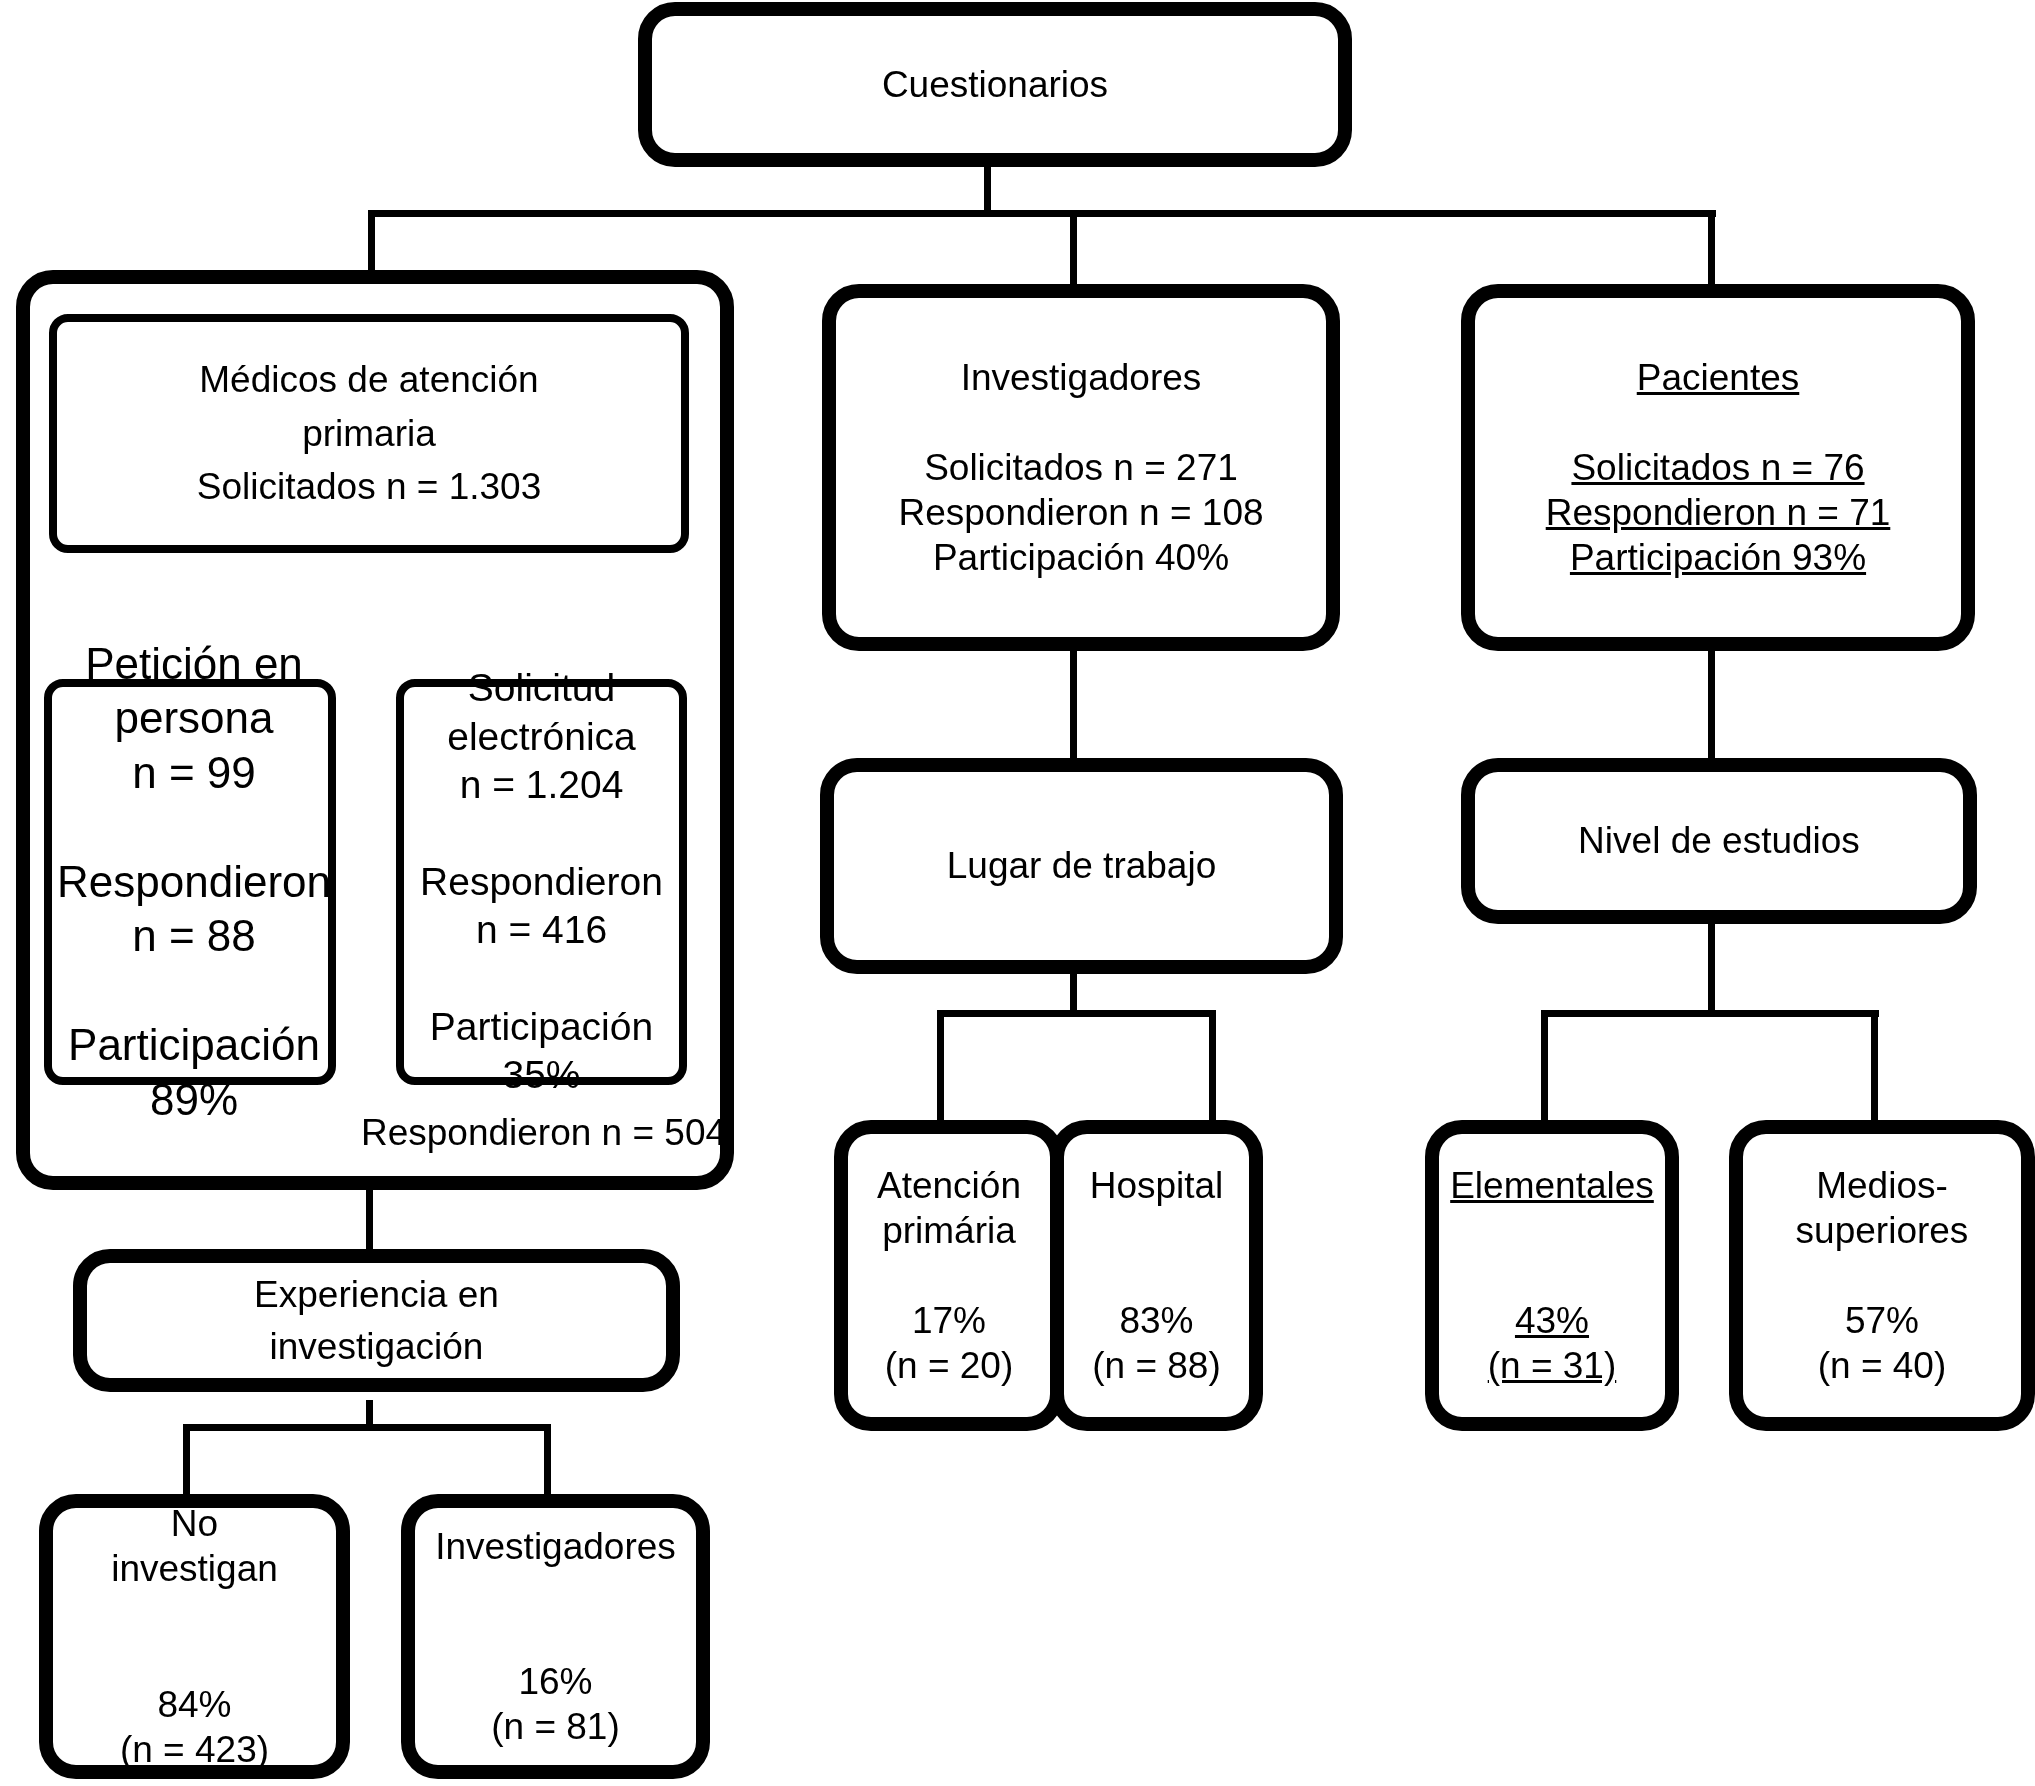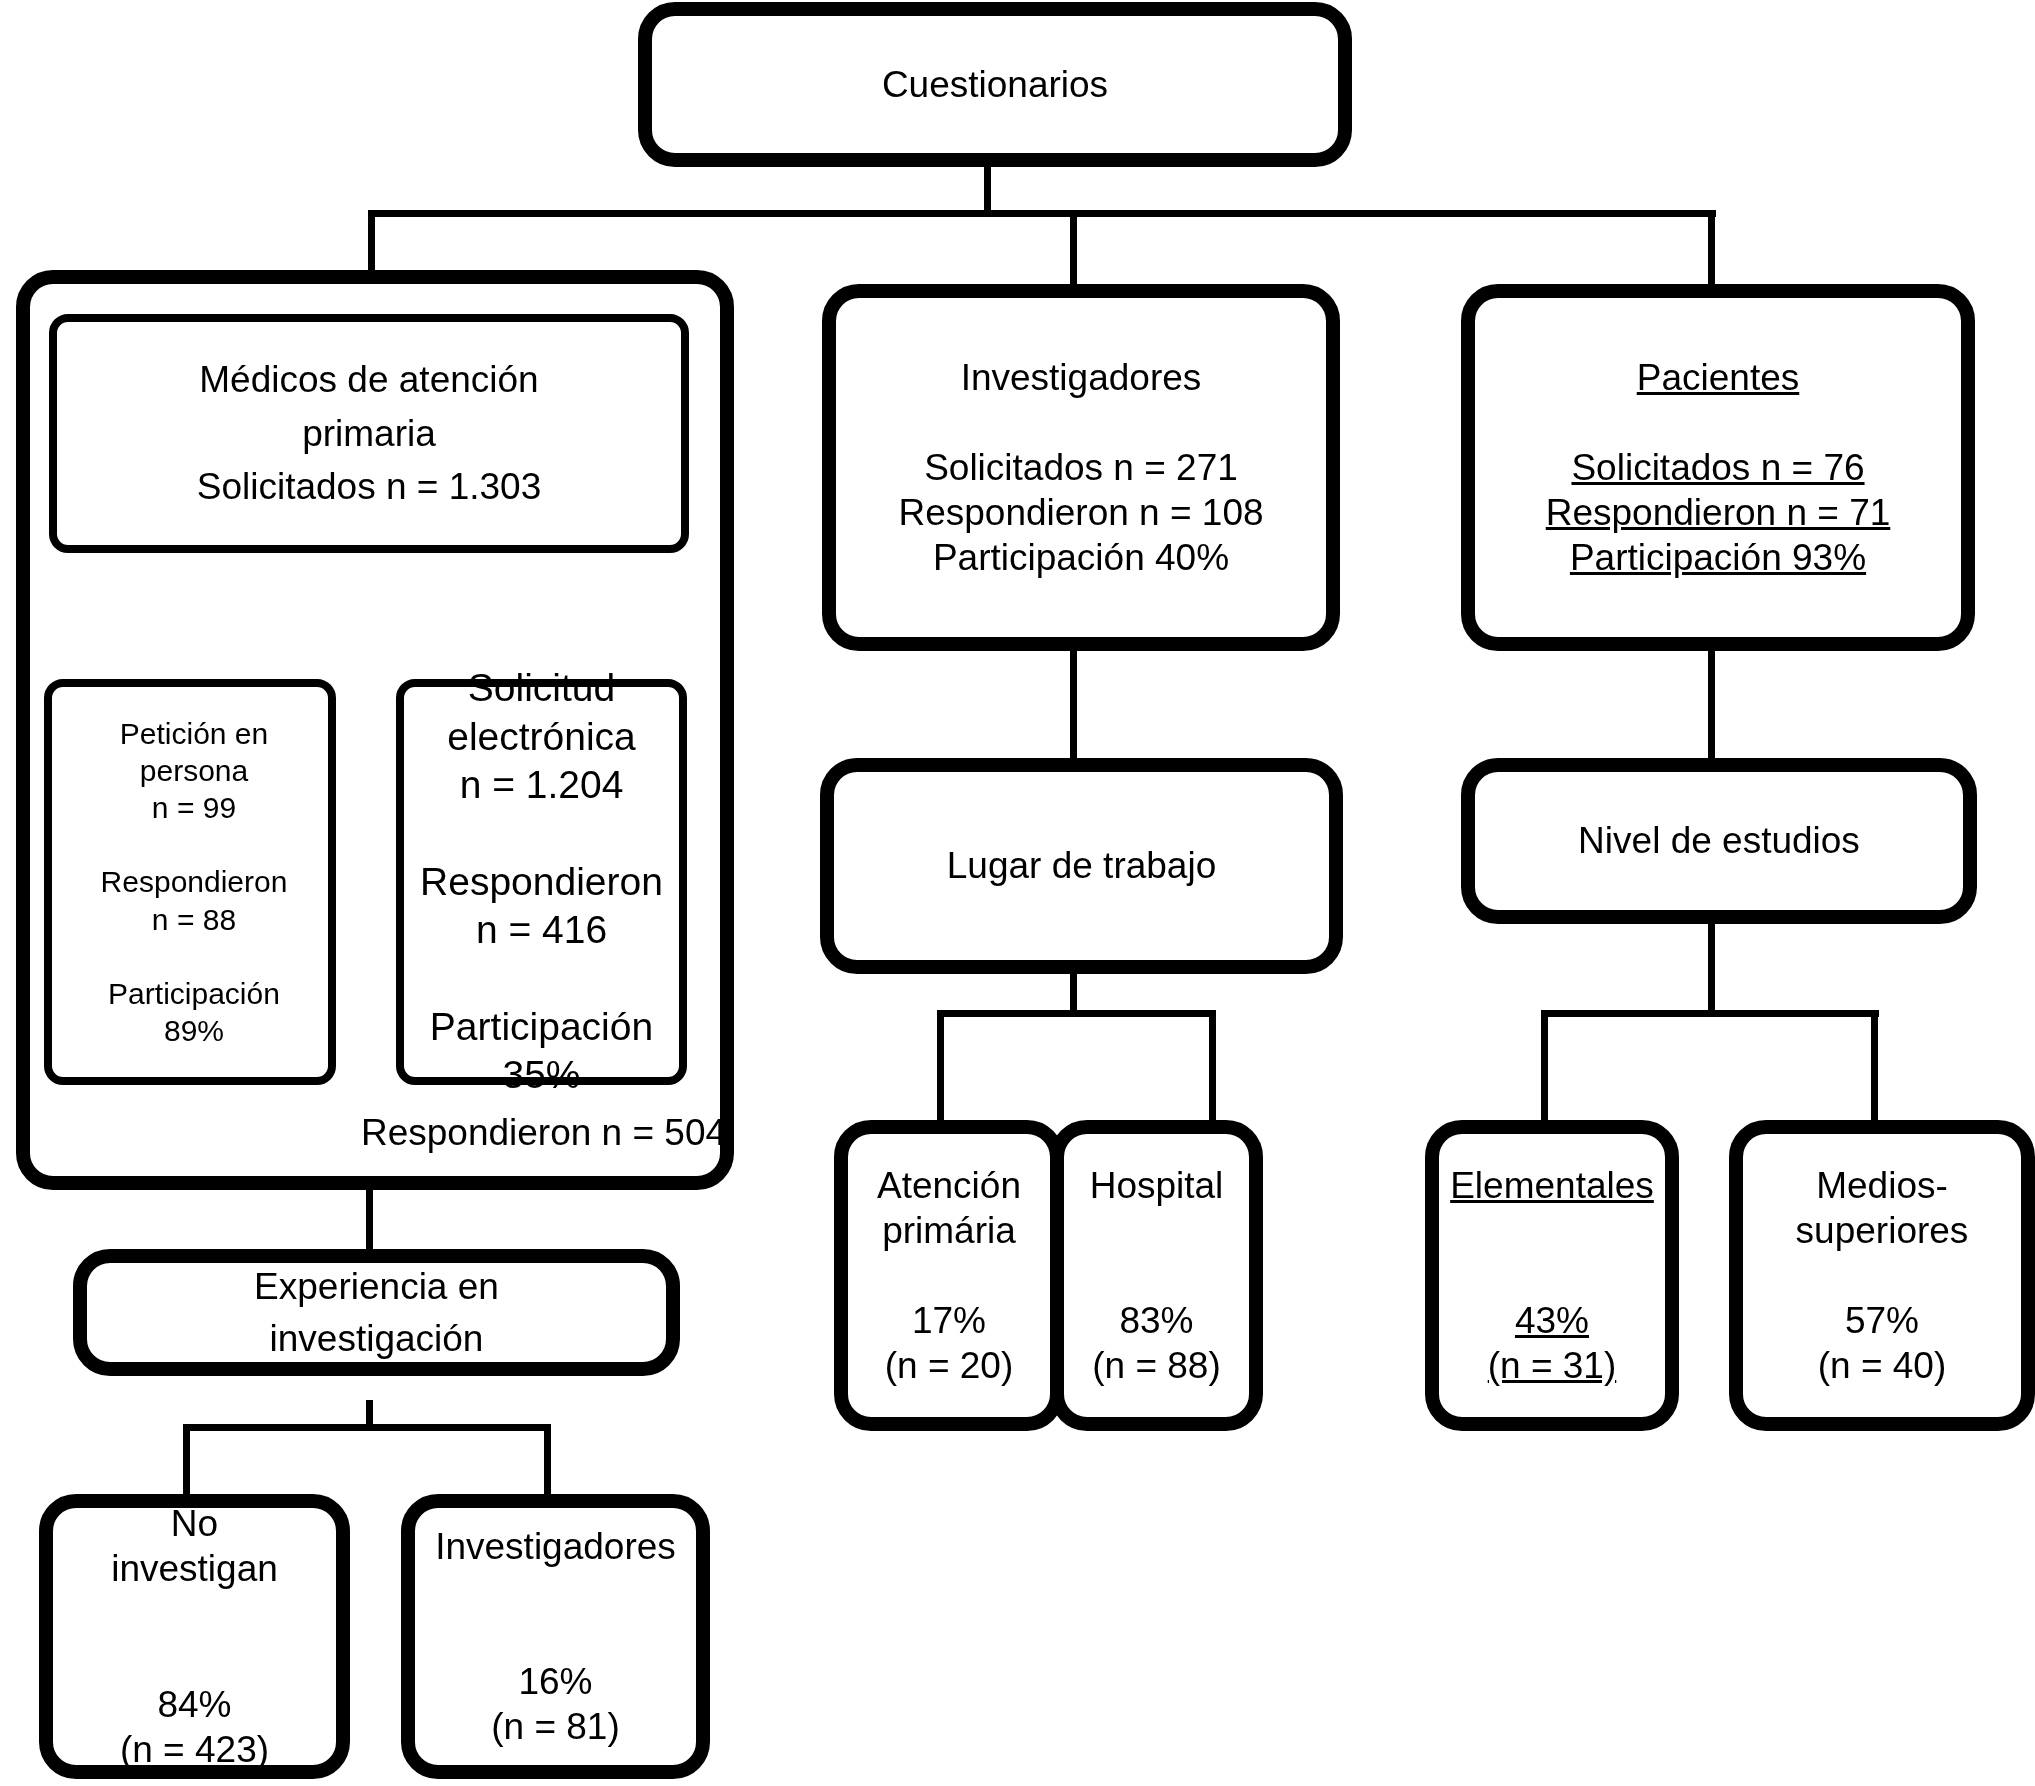--- a/index.html
+++ b/index.html
@@ -8,24 +8,24 @@
   .box{position:absolute;background:#ffffff;border:11.4px solid #000;border-radius:34px;
        display:flex;align-items:center;justify-content:center;text-align:center;
        white-space:pre-line;font-size:37px;line-height:1.22;box-sizing:border-box;z-index:2;}
   .thick{border-width:14px;border-radius:37px;margin-left:8px;}
   .thin{border-width:8.1px;border-radius:19px;}
   .line{position:absolute;background:#000;z-index:1;}
   .loose-text{position:absolute;font-size:37px;text-align:center;z-index:3;}
   #box-root{left:630px;top:1.6px;width:714px;height:165px;}
   #container-medicos{left:8.1px;top:270px;width:718px;height:920px;align-items:flex-start;}
   #box-medicos-header{left:49px;top:314px;width:640px;height:239px;line-height:1.45;}
-  #box-peticion{left:44px;top:679px;width:292px;height:406px;font-size:30px;line-height:1.24;padding-left:8px;}
+  #box-peticion{left:44px;top:679px;width:292px;height:406px;font-size:44px;line-height:1.24;padding-left:8px;}
   #box-solicitud{left:396px;top:679px;width:291px;height:406px;font-size:39px;line-height:1.24;}
   #text-resp504{left:8.1px;top:1112px;width:718px;text-align:right;}
-  #box-experiencia{left:65px;top:1249px;width:607px;height:127px;line-height:1.4;}
+  #box-experiencia{left:65px;top:1249px;width:607px;height:143px;line-height:1.4;}
   #box-noinvestigan{left:31px;top:1494px;width:311px;height:285px;}
   #box-invest-bottom{left:393px;top:1494px;width:309px;height:285px;}
   #box-investigadores{left:814px;top:284px;width:518px;height:367px;}
   #box-lugar{left:812px;top:758px;width:523px;height:216px;}
   #box-atencion{left:826px;top:1120px;width:230px;height:311px;}
   #box-hospital{left:1042px;top:1120px;width:213px;height:311px;}
   #box-pacientes{left:1453px;top:284px;width:514px;height:367px;text-decoration:underline;}
   #box-nivel{left:1453px;top:758px;width:516px;height:166px;}
   #box-elementales{left:1417px;top:1120px;width:254px;height:311px;text-decoration:underline;}
   #box-medios{left:1721px;top:1120px;width:306px;height:311px;}

